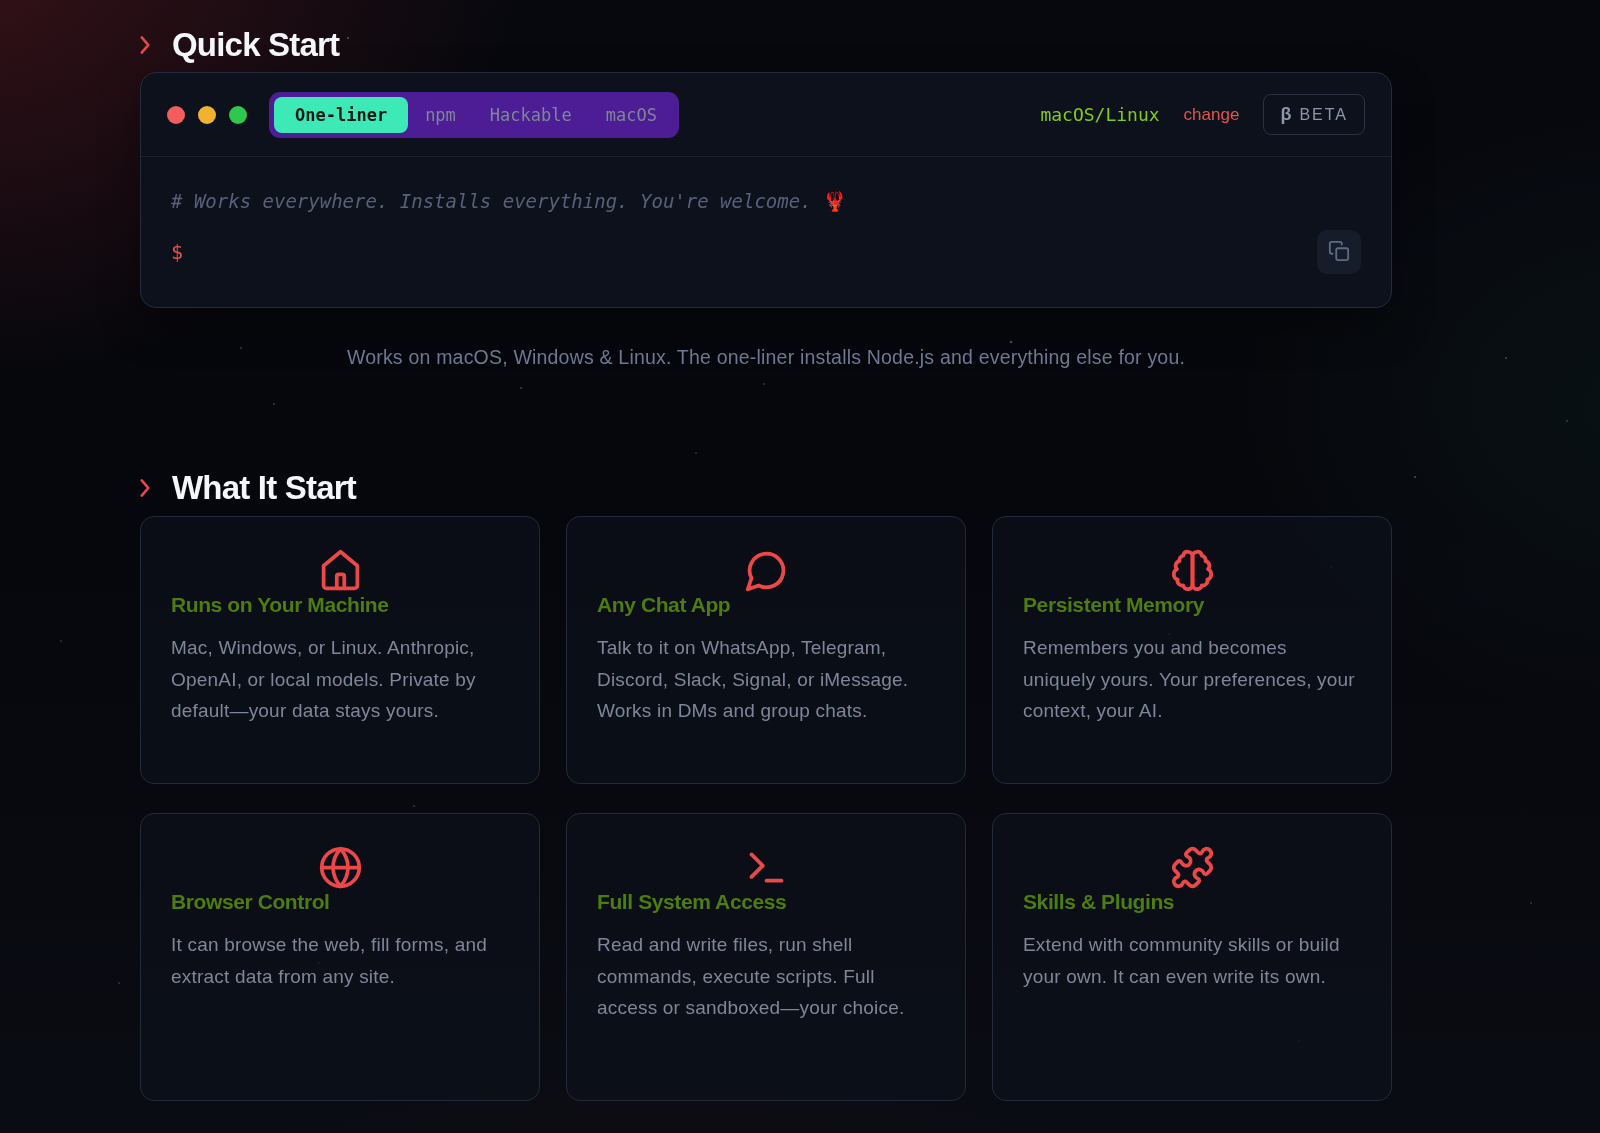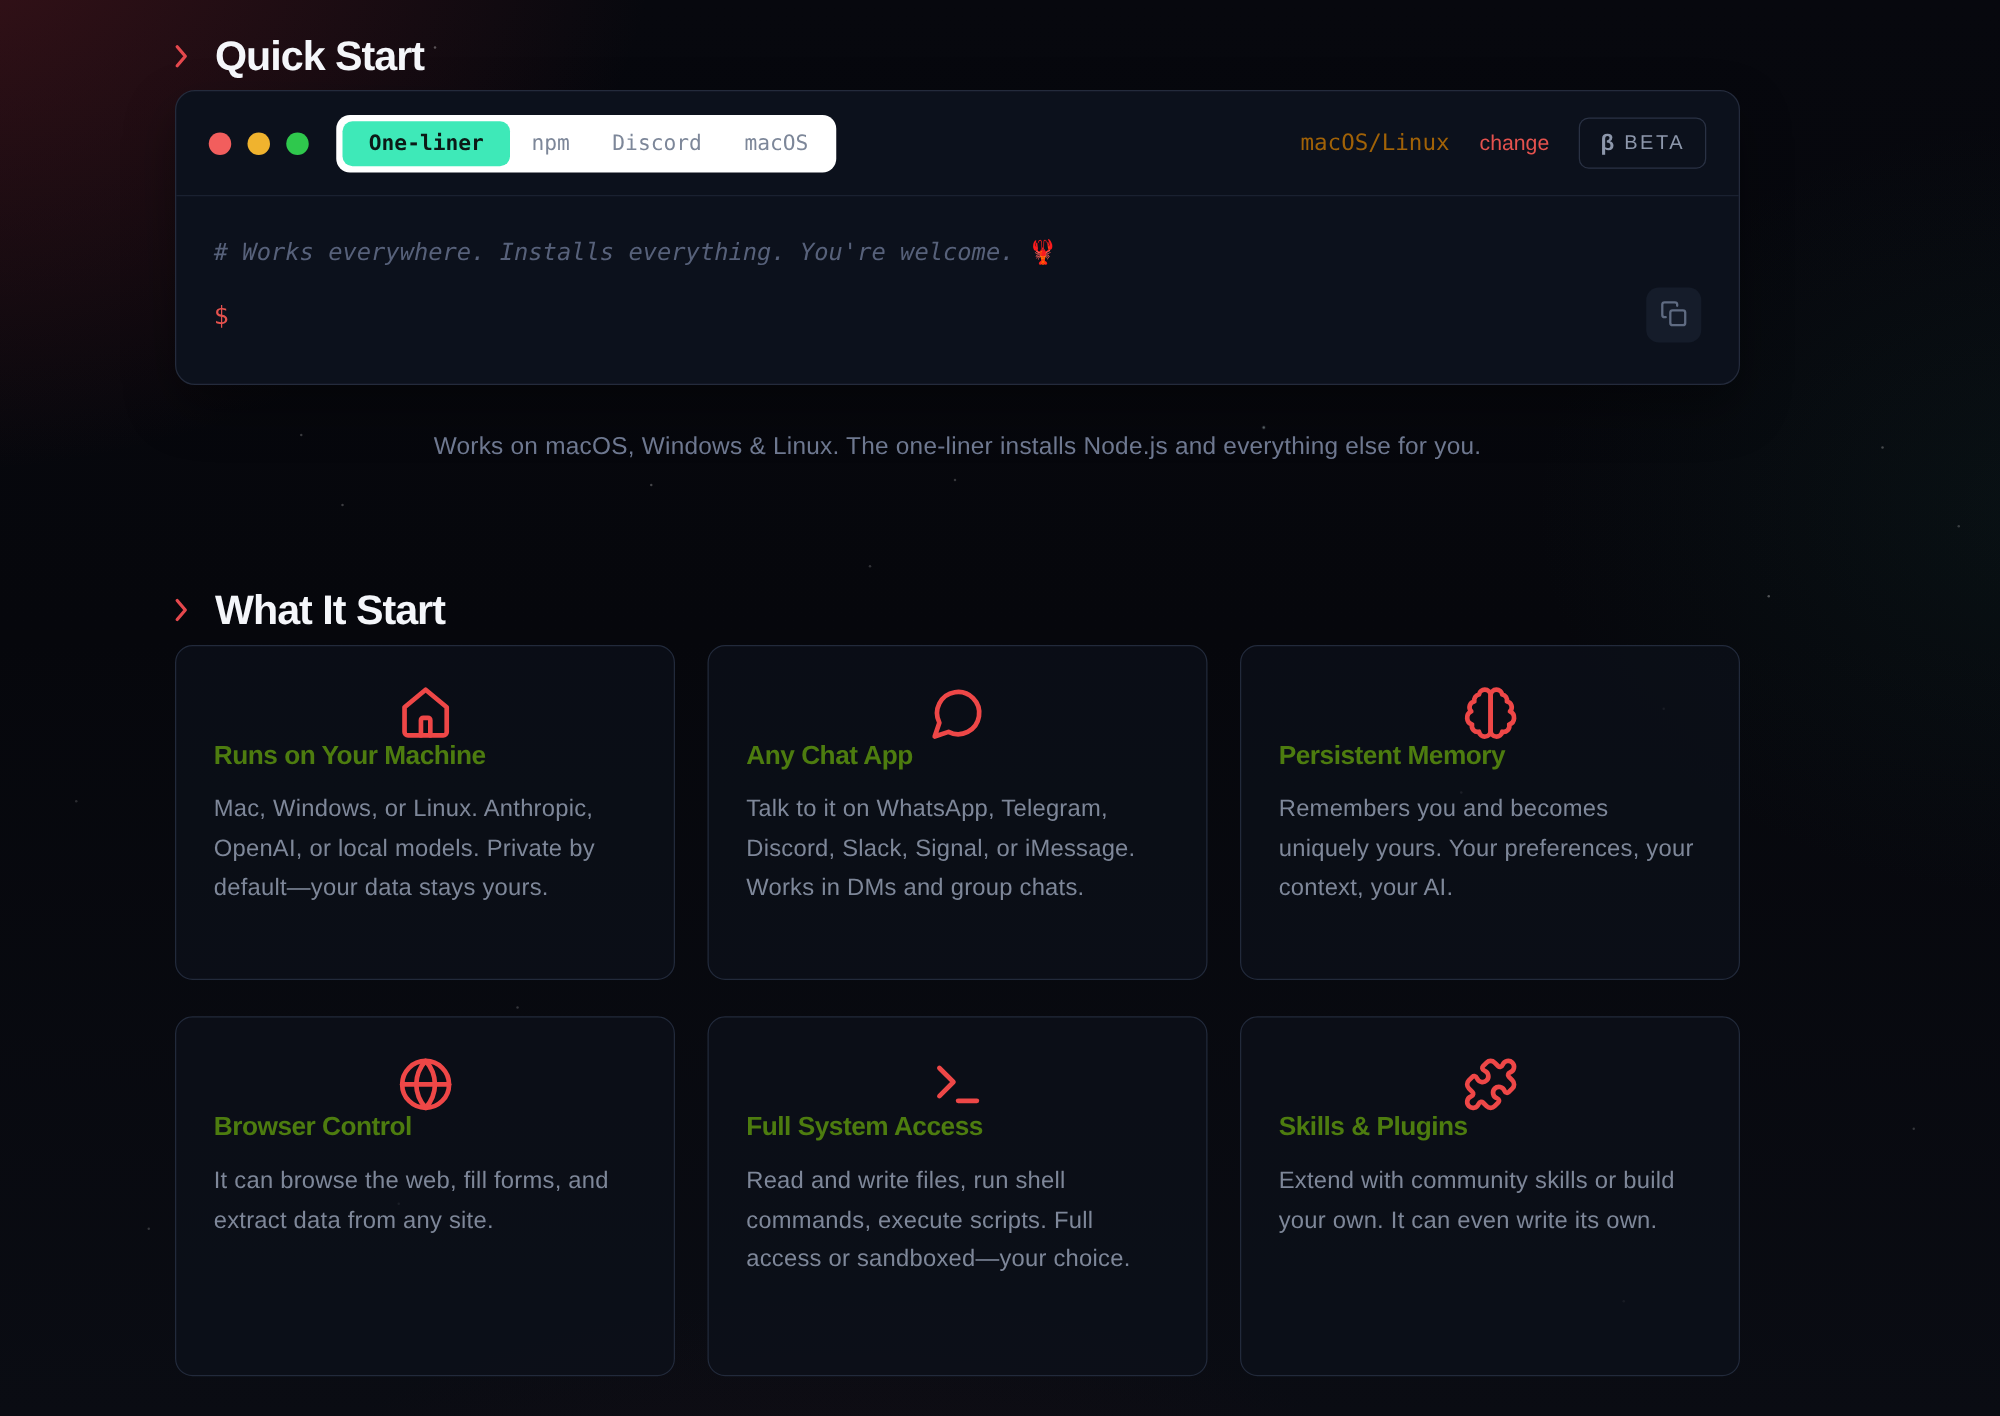--- a/index.html
+++ b/index.html
@@ -65,39 +65,39 @@
     padding: 0 26px;
     border-bottom: 1px solid #1a2130;
   }
   .dots { display: flex; gap: 13px; }
   .dot { width: 18px; height: 18px; border-radius: 50%; }
   .dot.red { background: #f25e5d; }
   .dot.yellow { background: #f0b32e; }
   .dot.green { background: #2fc84d; }
   .tab-group {
     margin-left: 22px;
-    background: #ffffff;
+    background: #4c1d95;
     border-radius: 11px;
     padding: 5px;
     display: flex; align-items: center;
   }
   .tab {
     font-family: "DejaVu Sans Mono", monospace;
     font-size: 17px; color: #7d8799;
     padding: 8px 17px; border-radius: 8px;
     background: transparent; border: none; cursor: pointer;
   }
   .tab.active {
     background: #3ee9b8; color: #0c1a17; font-weight: bold;
     padding: 8px 21px;
   }
   .term-header-right { margin-left: auto; display: flex; align-items: center; gap: 24px; }
   .platform {
     font-family: "DejaVu Sans Mono", monospace;
-    font-size: 18px; color: #a16207; text-align: center;
+    font-size: 18px; color: #84cc16; text-align: center;
   }
   .change-link { font-size: 17px; color: #e5524e; cursor: pointer; text-decoration: none; }
   .beta-badge {
     border: 1px solid #2a3244; border-radius: 8px;
     padding: 9px 16px; display: flex; align-items: center; gap: 8px;
     color: #8d97ab; font-size: 16px; letter-spacing: 2px;
   }
   .beta-badge .beta-sym { font-weight: bold; font-size: 18px; letter-spacing: 0; }
 
   .term-body { position: relative; padding: 33px 30px 0 30px; }
@@ -173,21 +173,21 @@
   <div class="terminal">
     <div class="term-header">
       <div class="dots">
         <span class="dot red"></span>
         <span class="dot yellow"></span>
         <span class="dot green"></span>
       </div>
       <div class="tab-group">
         <button class="tab active">One-liner</button>
         <button class="tab">npm</button>
-        <button class="tab">Discord</button>
+        <button class="tab">Hackable</button>
         <button class="tab">macOS</button>
       </div>
       <div class="term-header-right">
         <span class="platform">macOS/Linux</span>
         <a class="change-link">change</a>
         <span class="beta-badge">
           <span class="beta-sym">β</span>
           <span>BETA</span>
         </span>
       </div>

